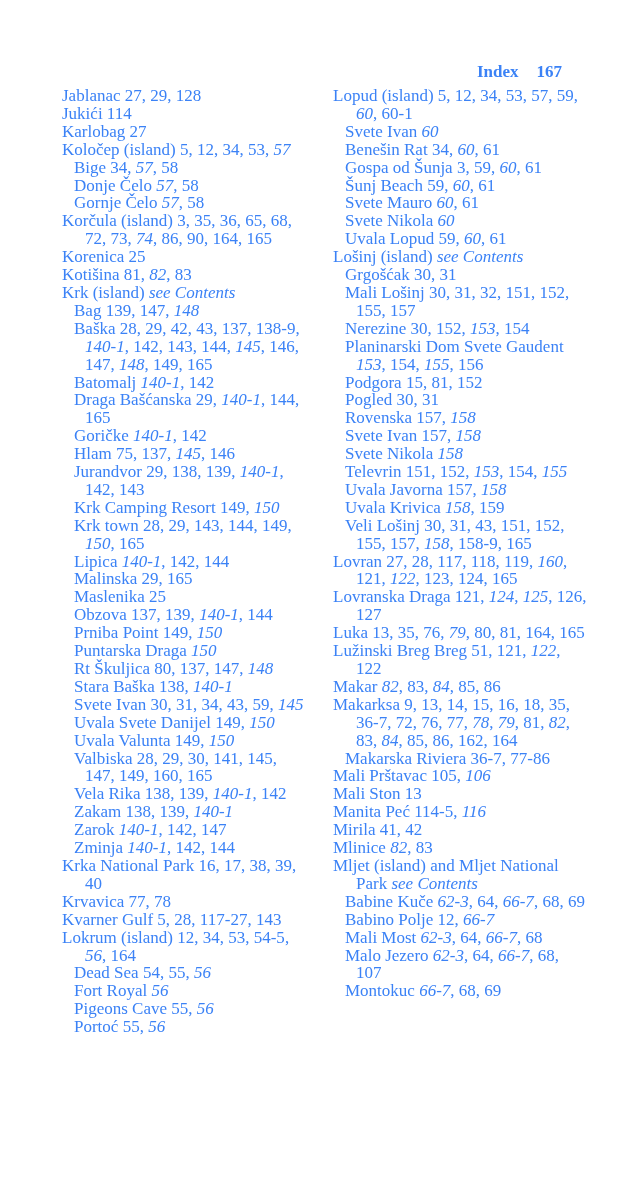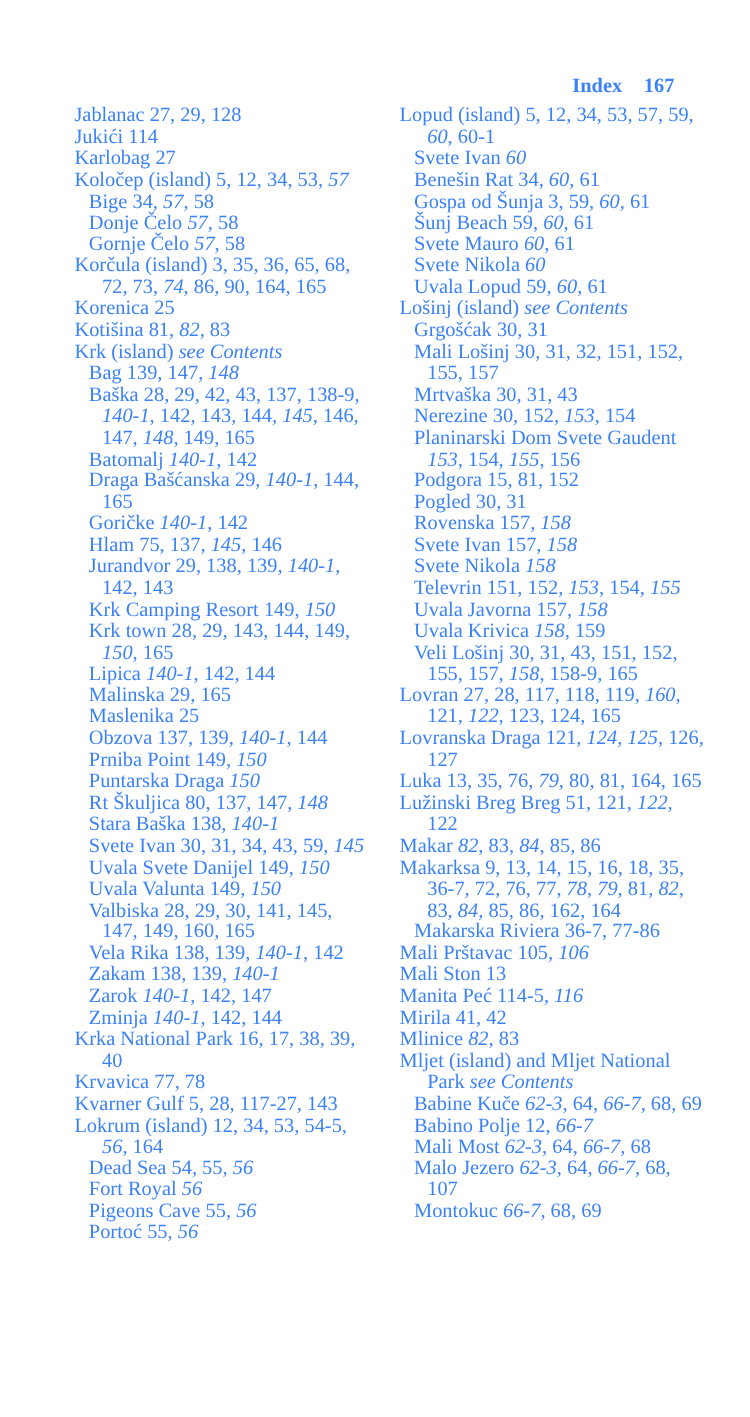--- a/index.html
+++ b/index.html
@@ -84,21 +84,20 @@
       <div class="entry sub"><span>Svete Ivan </span><span class="it">60</span></div>
       <div class="entry sub"><span>Benešin Rat 34, </span><span class="it">60</span><span>, 61</span></div>
       <div class="entry sub"><span>Gospa od Šunja 3, 59, </span><span class="it">60</span><span>, 61</span></div>
       <div class="entry sub"><span>Šunj Beach 59, </span><span class="it">60</span><span>, 61</span></div>
       <div class="entry sub"><span>Svete Mauro </span><span class="it">60</span><span>, 61</span></div>
       <div class="entry sub"><span>Svete Nikola </span><span class="it">60</span></div>
       <div class="entry sub"><span>Uvala Lopud 59, </span><span class="it">60</span><span>, 61</span></div>
       <div class="entry main"><span>Lošinj (island) </span><span class="it">see Contents</span></div>
       <div class="entry sub"><span>Grgošćak 30, 31</span></div>
       <div class="entry sub"><span>Mali Lošinj 30, 31, 32, 151, 152, 155, 157</span></div>
-      <div class="entry sub"><span>Mrtvaška 30, 31, 43</span></div>
       <div class="entry sub"><span>Nerezine 30, 152, </span><span class="it">153</span><span>, 154</span></div>
       <div class="entry sub"><span>Planinarski Dom Svete Gaudent </span><span class="it">153</span><span>, 154, </span><span class="it">155</span><span>, </span><span class="bd">156</span></div>
       <div class="entry sub"><span>Podgora 15, 81, 152</span></div>
       <div class="entry sub"><span>Pogled 30, 31</span></div>
       <div class="entry sub"><span>Rovenska 157, </span><span class="it">158</span></div>
       <div class="entry sub"><span>Svete Ivan 157, </span><span class="it">158</span></div>
       <div class="entry sub"><span>Svete Nikola </span><span class="it">158</span></div>
       <div class="entry sub"><span>Televrin 151, 152, </span><span class="it">153</span><span>, </span><span class="bd">154</span><span>, </span><span class="it">155</span></div>
       <div class="entry sub"><span>Uvala Javorna 157, </span><span class="it">158</span></div>
       <div class="entry sub"><span>Uvala Krivica </span><span class="it">158</span><span>, 159</span></div>

